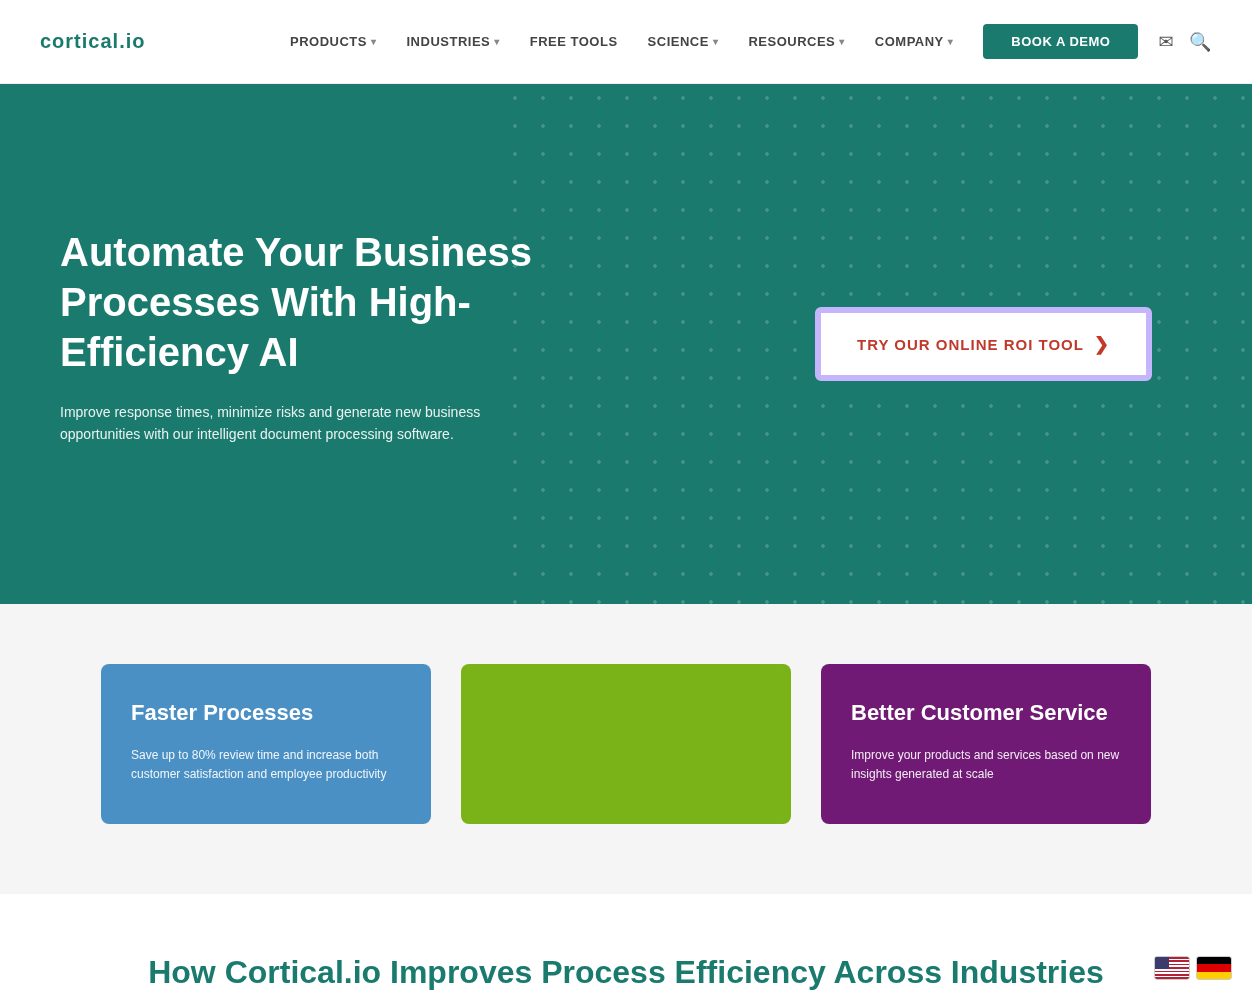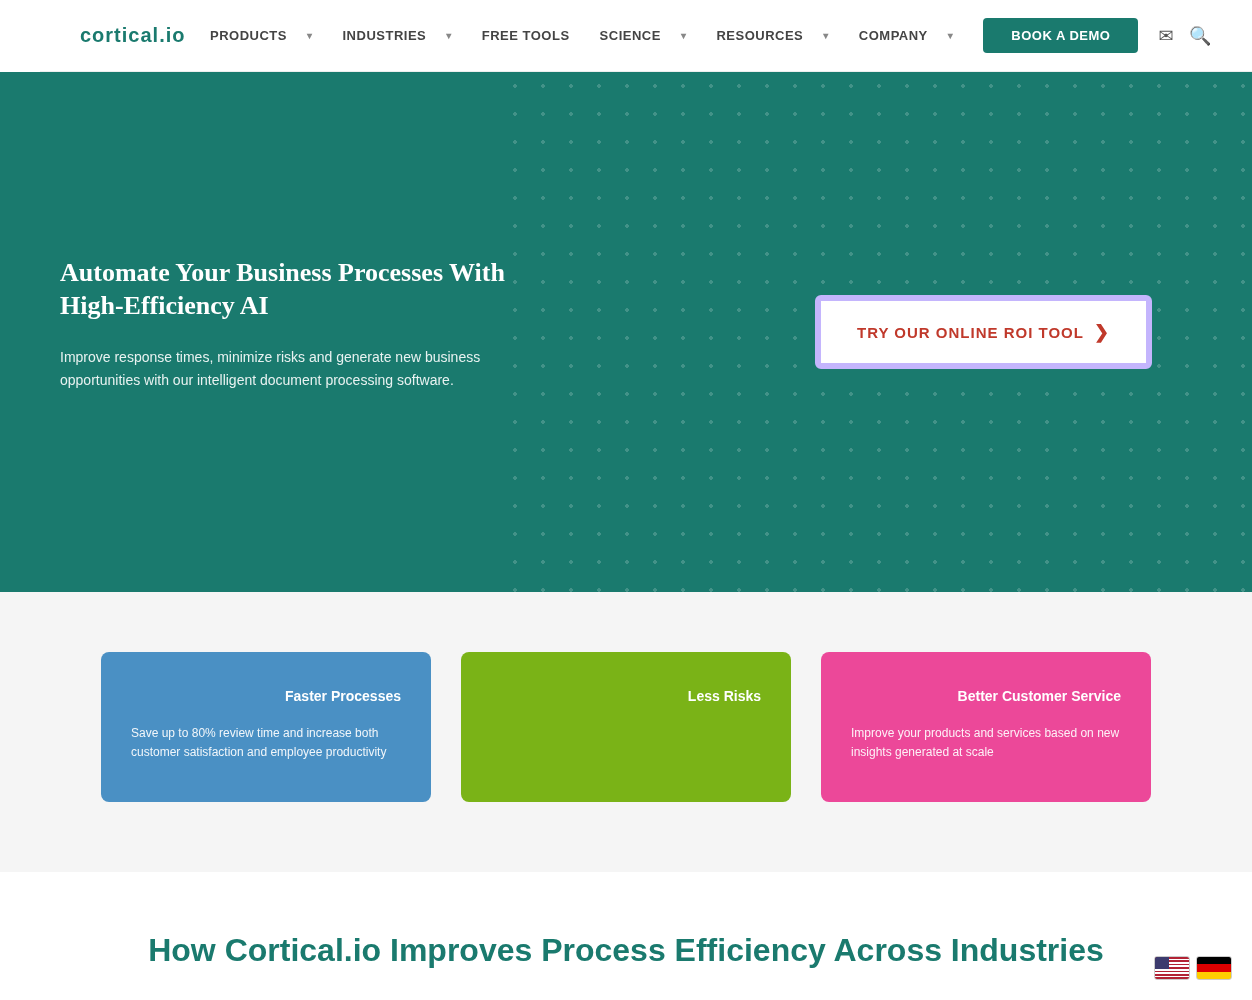--- a/index.html
+++ b/index.html
@@ -4,25 +4,24 @@
   <style>
     * { margin: 0; padding: 0; box-sizing: border-box; }
     body { font-family: Arial, sans-serif; background: #fff; color: #333; width: 1252px; }
 
     
     .navbar {
       display: flex;
       align-items: center;
       justify-content: flex-end;
       padding: 0 40px;
-      height: 72px;
+      height: 84px;
       background: #fff;
       border-bottom: 1px solid #eee;
       position: relative;
-      margin-left: 40px;
     }
     .navbar-logo {
       position: absolute;
       left: 40px;
       font-size: 20px;
       font-weight: bold;
       color: #1a7a6e;
       letter-spacing: 1px;
     }
     .nav-links {
@@ -33,21 +32,21 @@
     }
     .nav-links li a {
       text-decoration: none;
       color: #444;
       font-size: 13px;
       font-weight: 600;
       letter-spacing: 0.5px;
       text-transform: uppercase;
       display: flex;
       align-items: center;
-      gap: 20px;
+      gap: 4px;
     }
     .nav-links li a .chevron {
       font-size: 10px;
       color: #888;
     }
     .nav-book-demo {
       background: #1a7a6e;
       color: #fff !important;
       padding: 10px 28px;
       border-radius: 4px;
@@ -88,26 +87,25 @@
       background-size: 28px 28px;
       background-position: 0 0;
     }
     .hero-content {
       position: relative;
       z-index: 2;
       padding: 80px 60px;
       max-width: 600px;
     }
     .hero-title {
-      font-size: 26px;
+      font-size: 40px;
       font-weight: 700;
       color: #fff;
       line-height: 1.25;
       margin-bottom: 24px;
-      font-family: Liberation Serif, serif;
     }
     .hero-desc {
       font-size: 14px;
       color: rgba(255,255,255,0.9);
       line-height: 1.6;
       margin-bottom: 16px;
     }
     .hero-desc2 {
       font-size: 15px;
       color: rgba(255,255,255,0.9);
@@ -150,28 +148,27 @@
       justify-content: center;
     }
     .feature-card {
       border-radius: 8px;
       padding: 36px 30px 40px;
       flex: 1;
       max-width: 330px;
     }
     .feature-card.blue { background: #4a90c4; }
     .feature-card.green { background: #7ab317; }
-    .feature-card.purple { background: #ec4899; }
+    .feature-card.purple { background: #701a75; }
 
     .feature-card-title {
-      font-size: 14px;
+      font-size: 22px;
       font-weight: 700;
       color: #fff;
       margin-bottom: 20px;
-      text-align: right;
     }
     .feature-card-desc {
       font-size: 12px;
       color: rgba(255,255,255,0.92);
       line-height: 1.6;
     }
 
     
     .bottom-section {
       background: #fff;
@@ -305,21 +302,20 @@
     </button>
   </div>
 </section>
 
 <section class="features-section">
   <div class="feature-card blue">
     <h3 class="feature-card-title">Faster Processes</h3>
     <p class="feature-card-desc">Save up to 80% review time and increase both customer satisfaction and employee productivity</p>
   </div>
   <div class="feature-card green">
-    <h3 class="feature-card-title">Less Risks</h3>
   </div>
   <div class="feature-card purple">
     <h3 class="feature-card-title">Better Customer Service</h3>
     <p class="feature-card-desc">Improve your products and services based on new insights generated at scale</p>
   </div>
 </section>
 
 <section class="bottom-section">
   <h2 class="bottom-title">How Cortical.io Improves Process Efficiency Across Industries</h2>
 </section>

